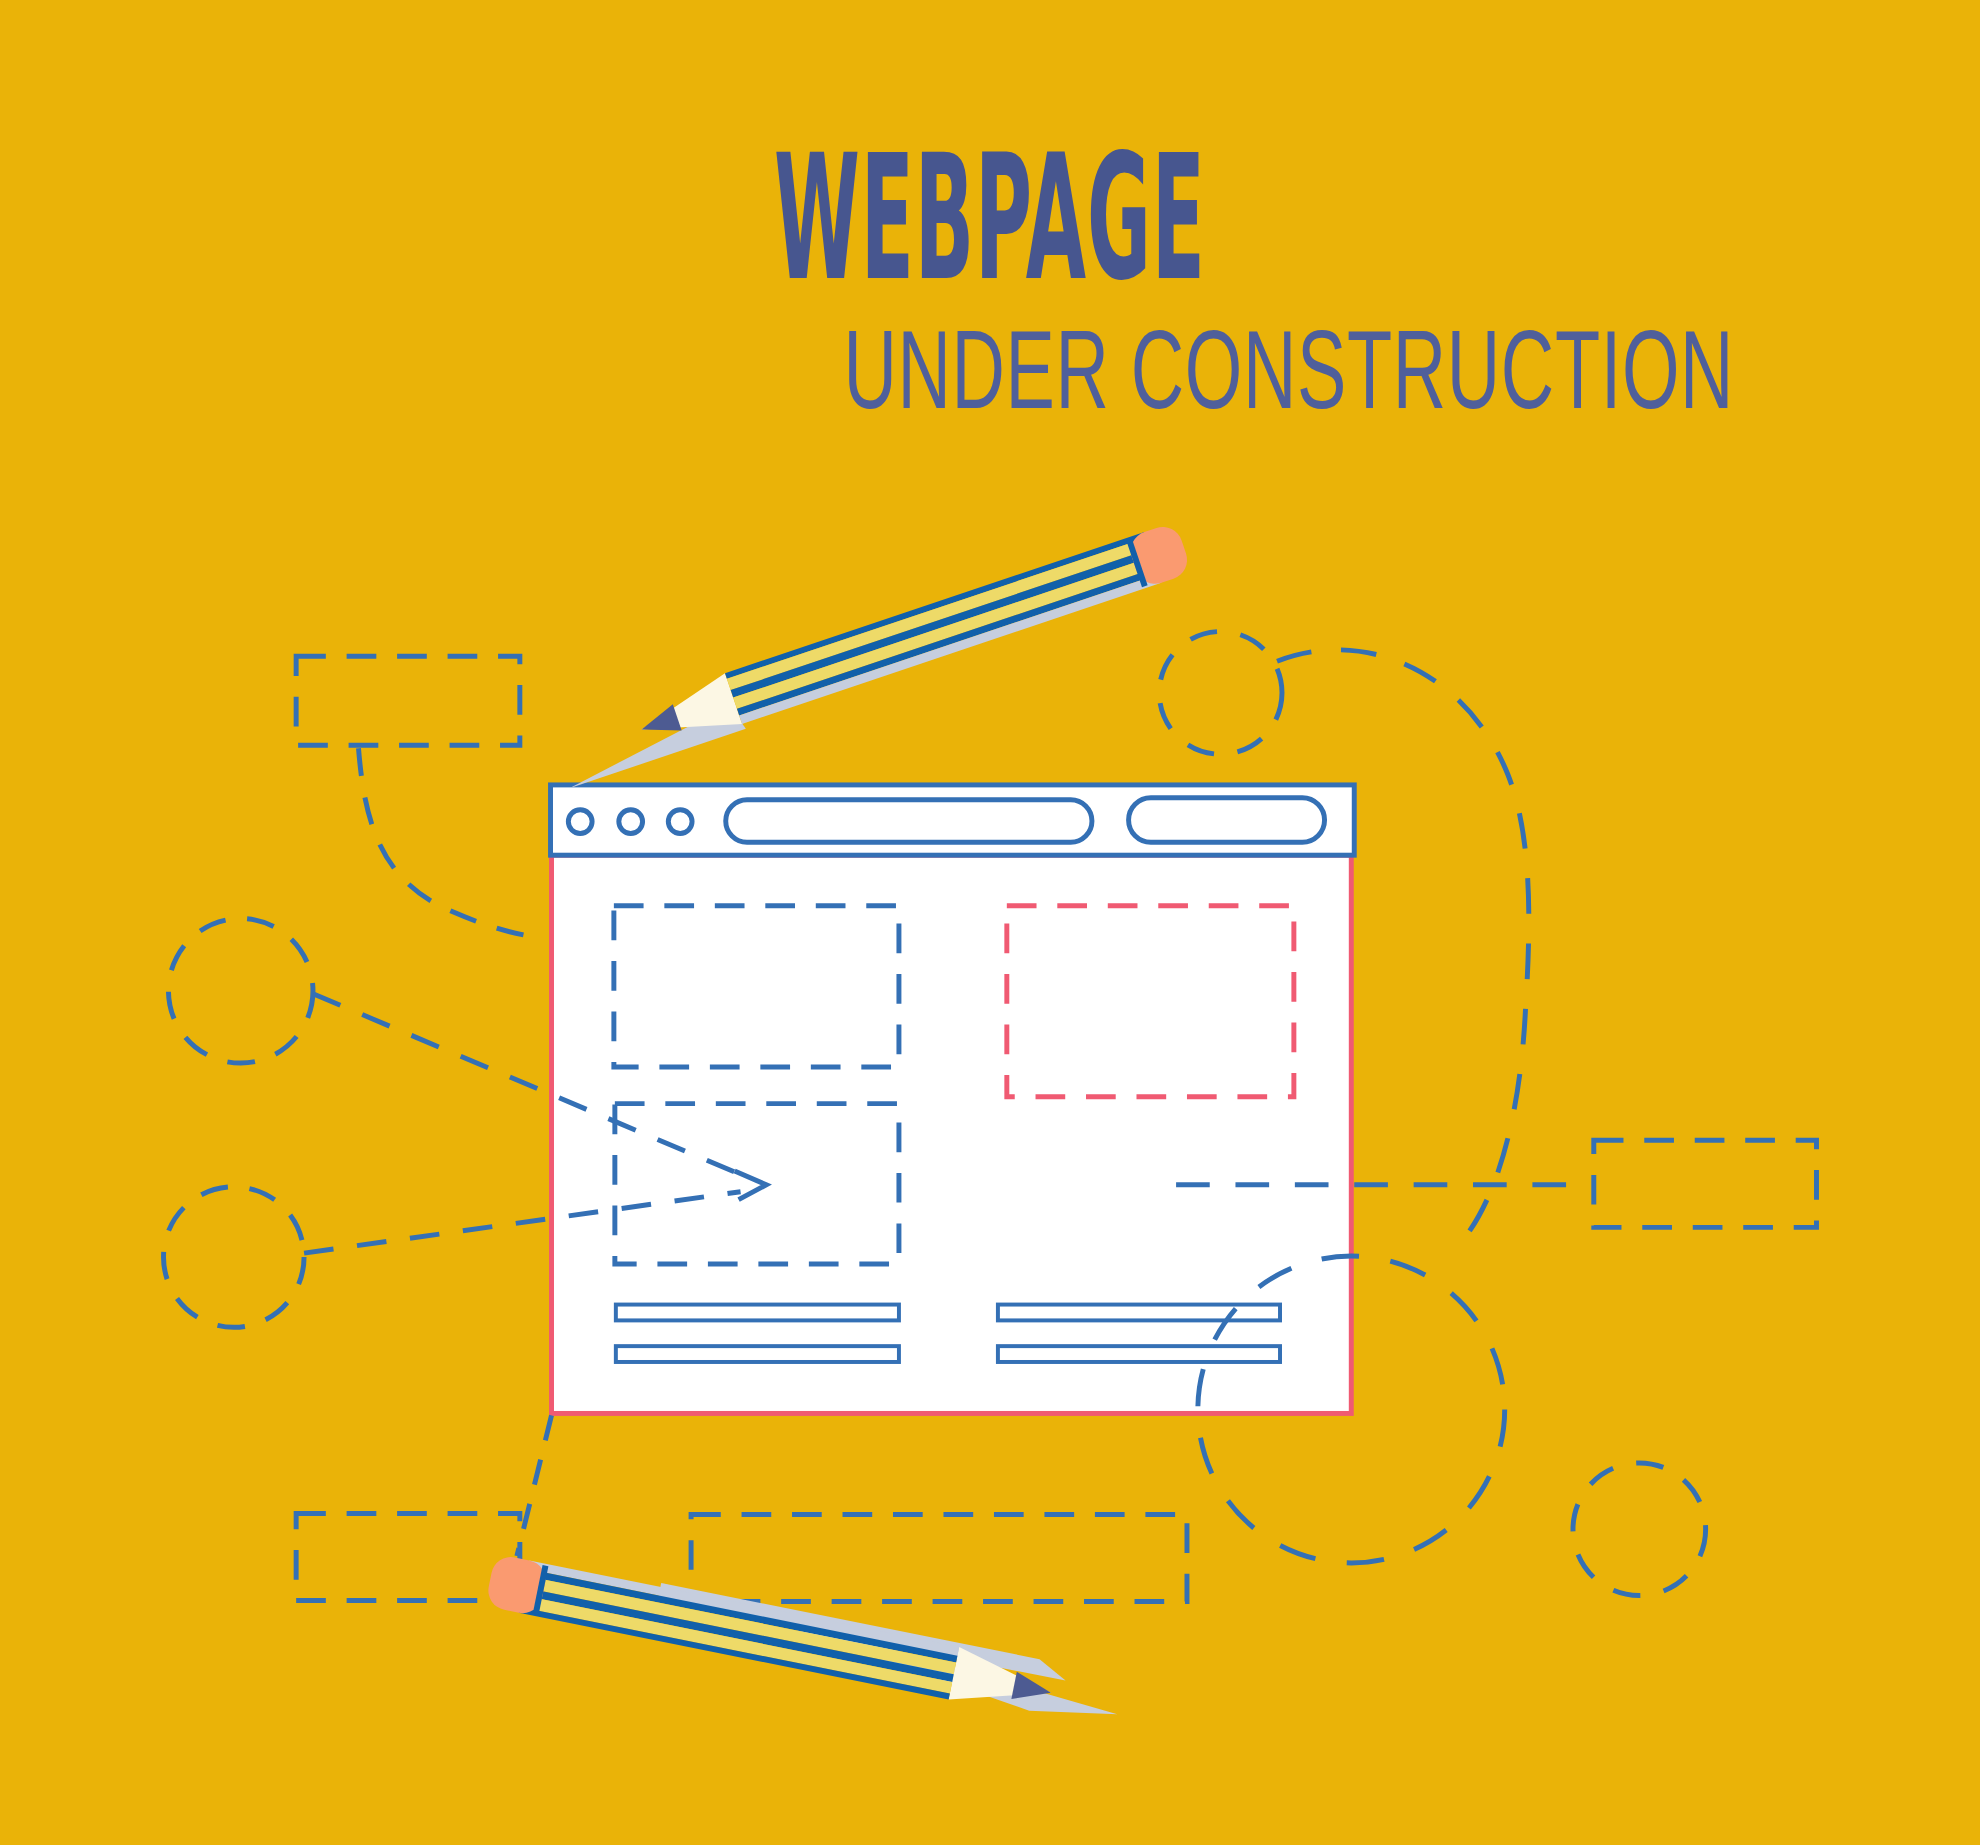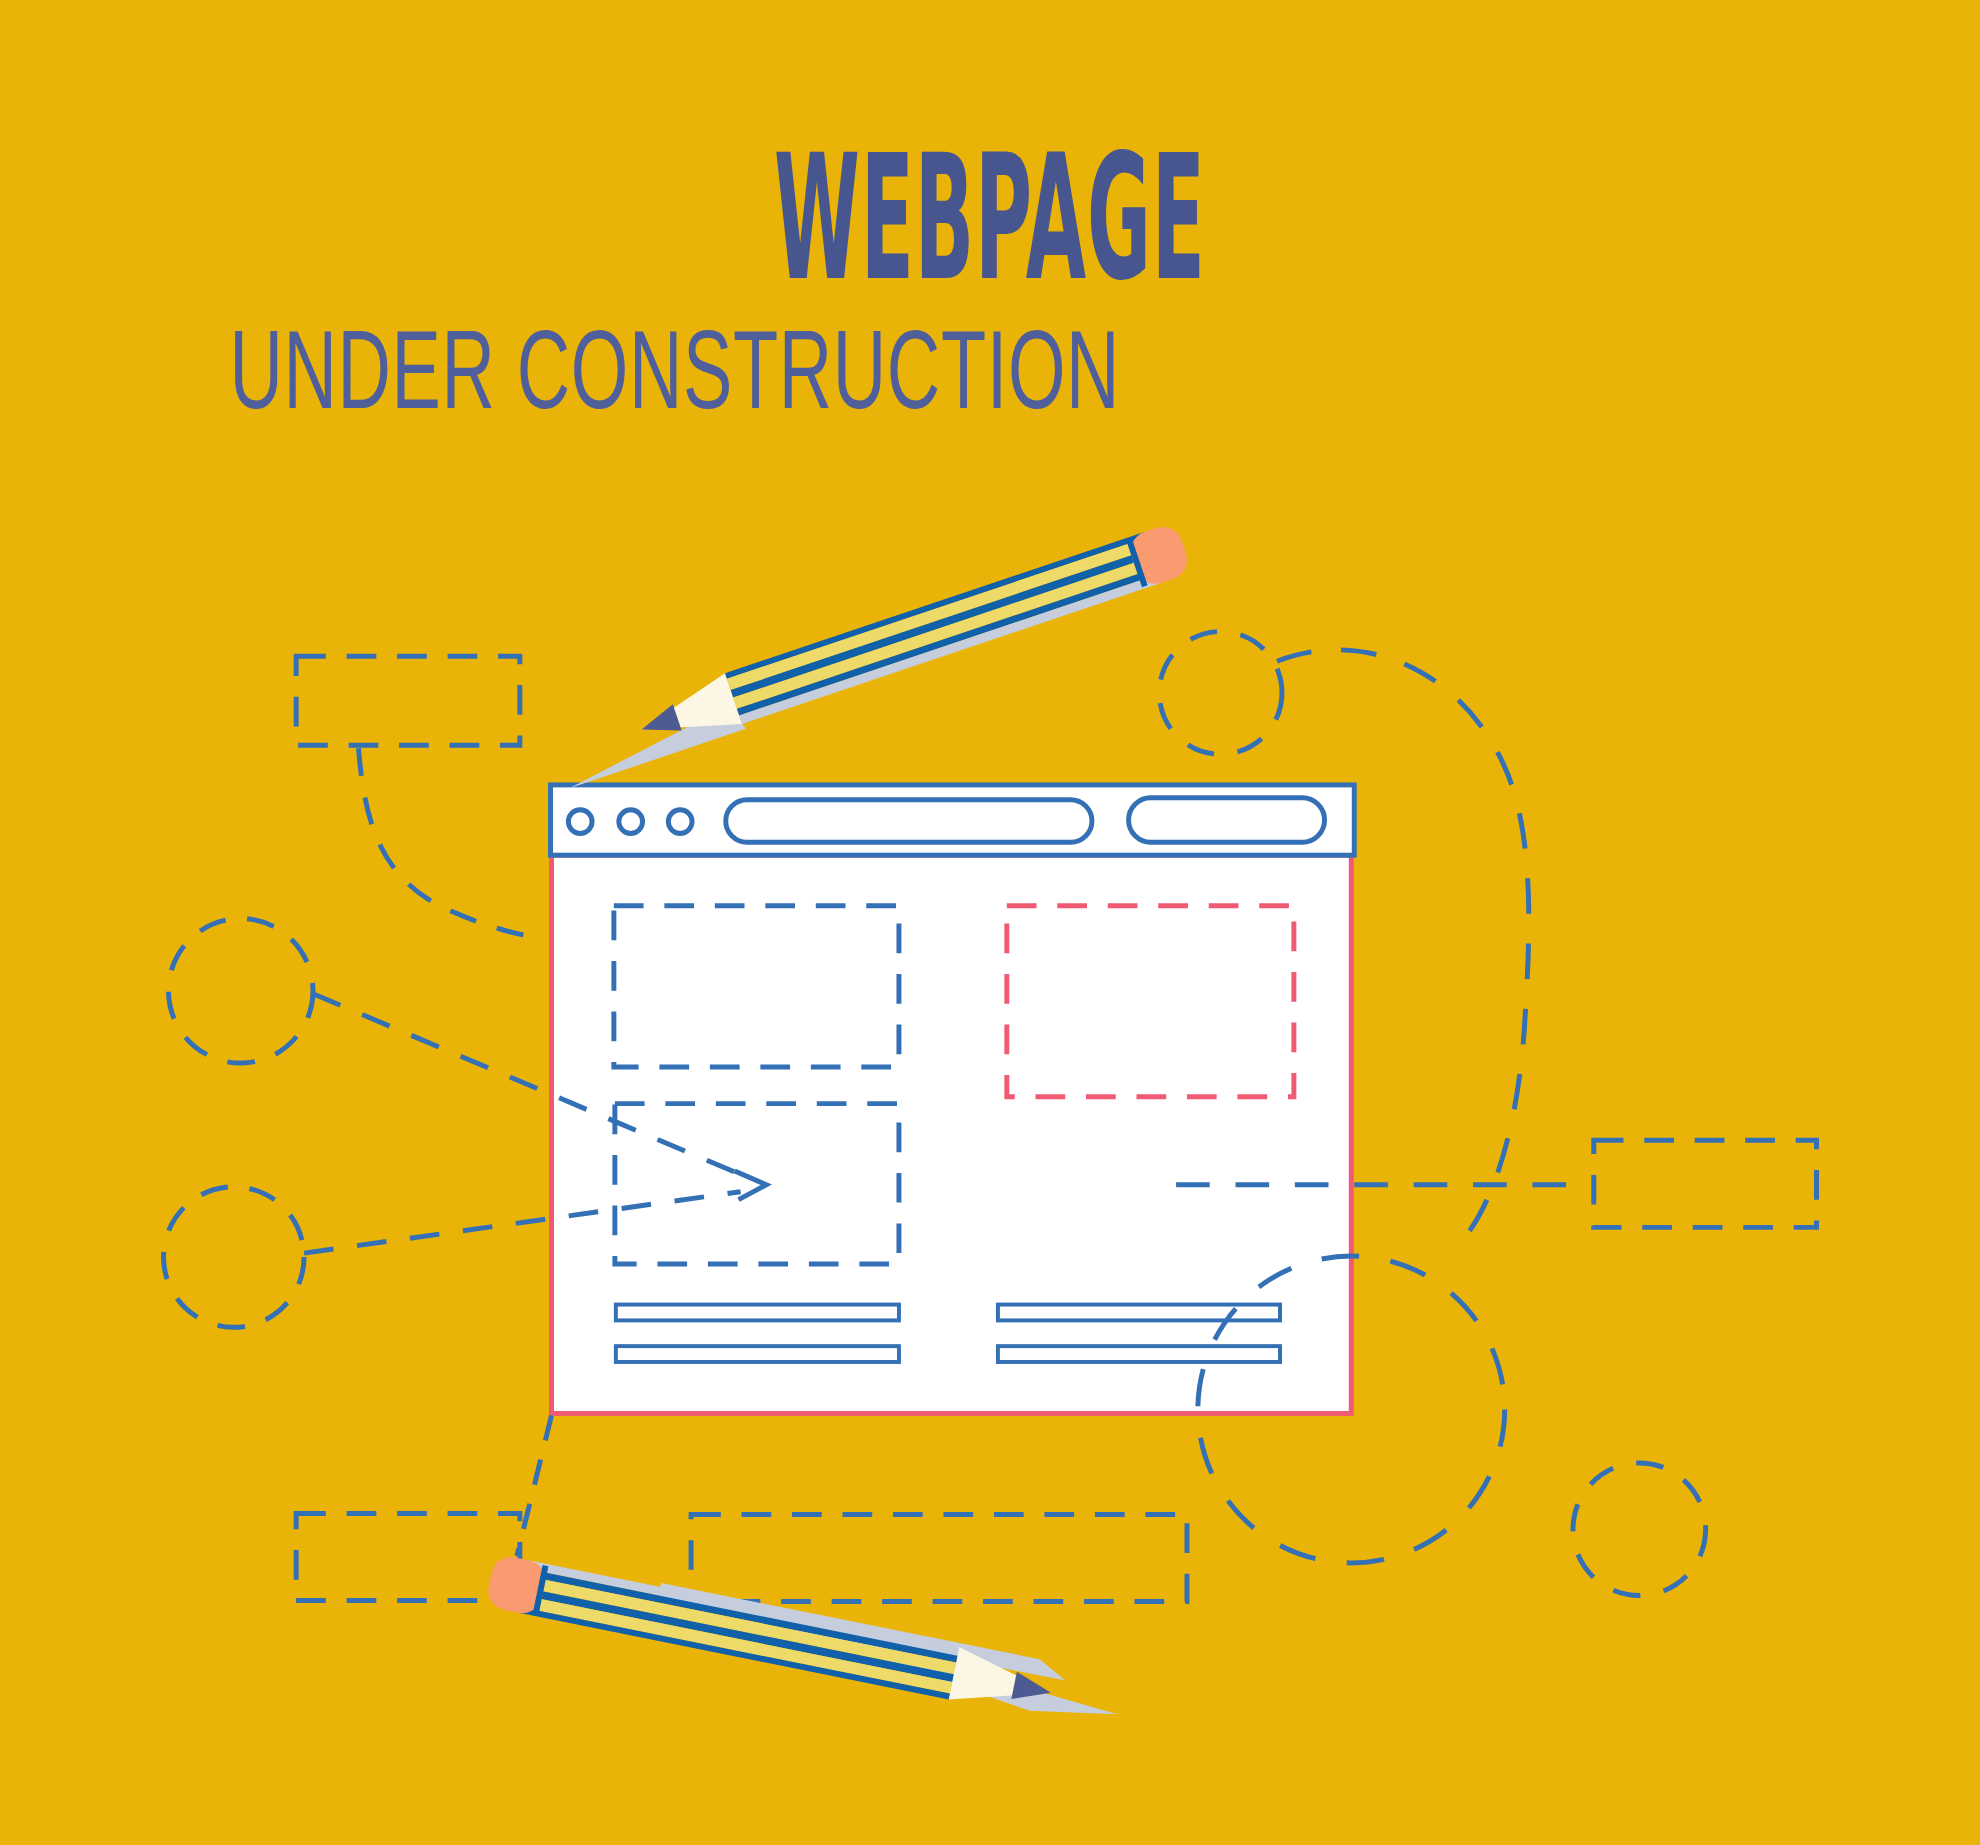--- a/index.html
+++ b/index.html
@@ -18,23 +18,24 @@
   .title-line1 .t{
     display:inline-block;
     font-size:173px;
     font-weight:700;
     letter-spacing:2px;
     transform:scale(0.45,1);
     transform-origin:center top;
     white-space:nowrap;
   }
   .title-line2{
-    position:absolute;left:0;right:4px;top:305px;
-    text-align:left;
+    position:absolute;left:0;right:16px;top:305px;
+    text-align:right;
     color:var(--titleLight);
+    padding-left:40px;
   }
   .title-line2 .t{
     display:inline-block;
     font-family:"Liberation Sans","DejaVu Sans",sans-serif;
     font-size:112px;
     font-weight:400;
     letter-spacing:1px;
     transform:scale(0.66,1);
     transform-origin:center top;
     white-space:nowrap;

